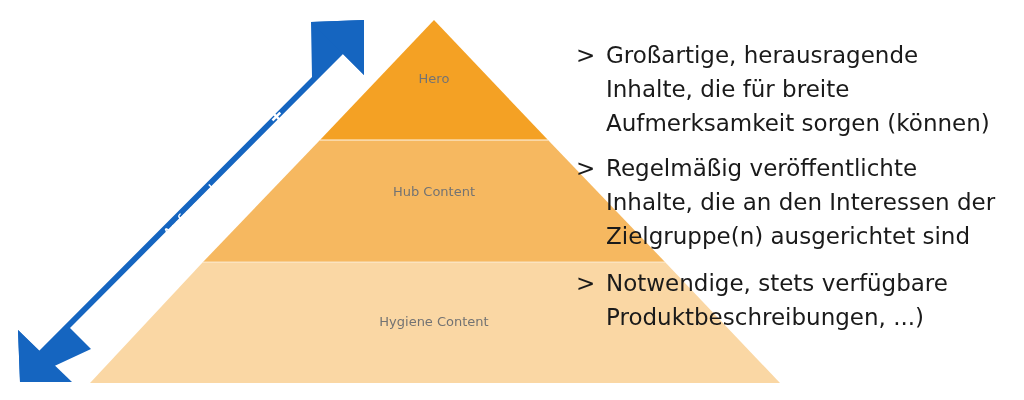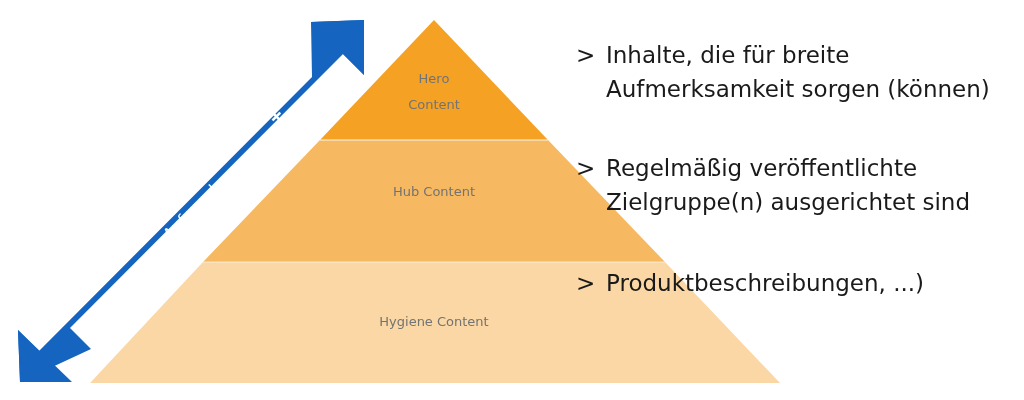--- a/index.html
+++ b/index.html
@@ -41,37 +41,39 @@
     <polygon points="364,20 311,22 364,75"></polygon>
   </g>
 
   <text x="276" y="124" fill="#ffffff" font-size="22" font-weight="bold" font-family="Liberation Sans, sans-serif" text-anchor="middle" transform="rotate(-45 276 116)">+</text>
   <text x="190" y="218" fill="#ffffff" font-size="16" font-family="DejaVu Sans, sans-serif" text-anchor="middle" transform="rotate(-45 190 212)">Aufwand</text>
   <text x="110" y="298" fill="#ffffff" font-size="20" font-weight="bold" font-family="Liberation Sans, sans-serif" text-anchor="middle" transform="rotate(-45 110 292)">-</text>
 </svg>
 
 <div class="tier-label" style="left:374px; top:66px; width:120px;">
   <div>Hero</div>
-  <div>Content</div>
 </div>
 <div class="tier-label" style="left:334px; top:179px; width:200px;">Hub Content</div>
 <div class="tier-label" style="left:314px; top:309px; width:240px;">Hygiene Content</div>
 
 <div class="desc" style="top:38px;">
   <span class="bullet">&gt;</span>
   <div class="text">
+    <div>Großartige, herausragende</div>
     <div>Inhalte, die für breite</div>
     <div>Aufmerksamkeit sorgen (können)</div>
   </div>
 </div>
 <div class="desc" style="top:151px;">
   <span class="bullet">&gt;</span>
   <div class="text">
     <div>Regelmäßig veröffentlichte</div>
+    <div>Inhalte, die an den Interessen der</div>
     <div>Zielgruppe(n) ausgerichtet sind</div>
   </div>
 </div>
 <div class="desc" style="top:266px;">
   <span class="bullet">&gt;</span>
   <div class="text">
+    <div>Notwendige, stets verfügbare</div>
     <div>Produktbeschreibungen, ...)</div>
   </div>
 </div>
 
 </body></html>

